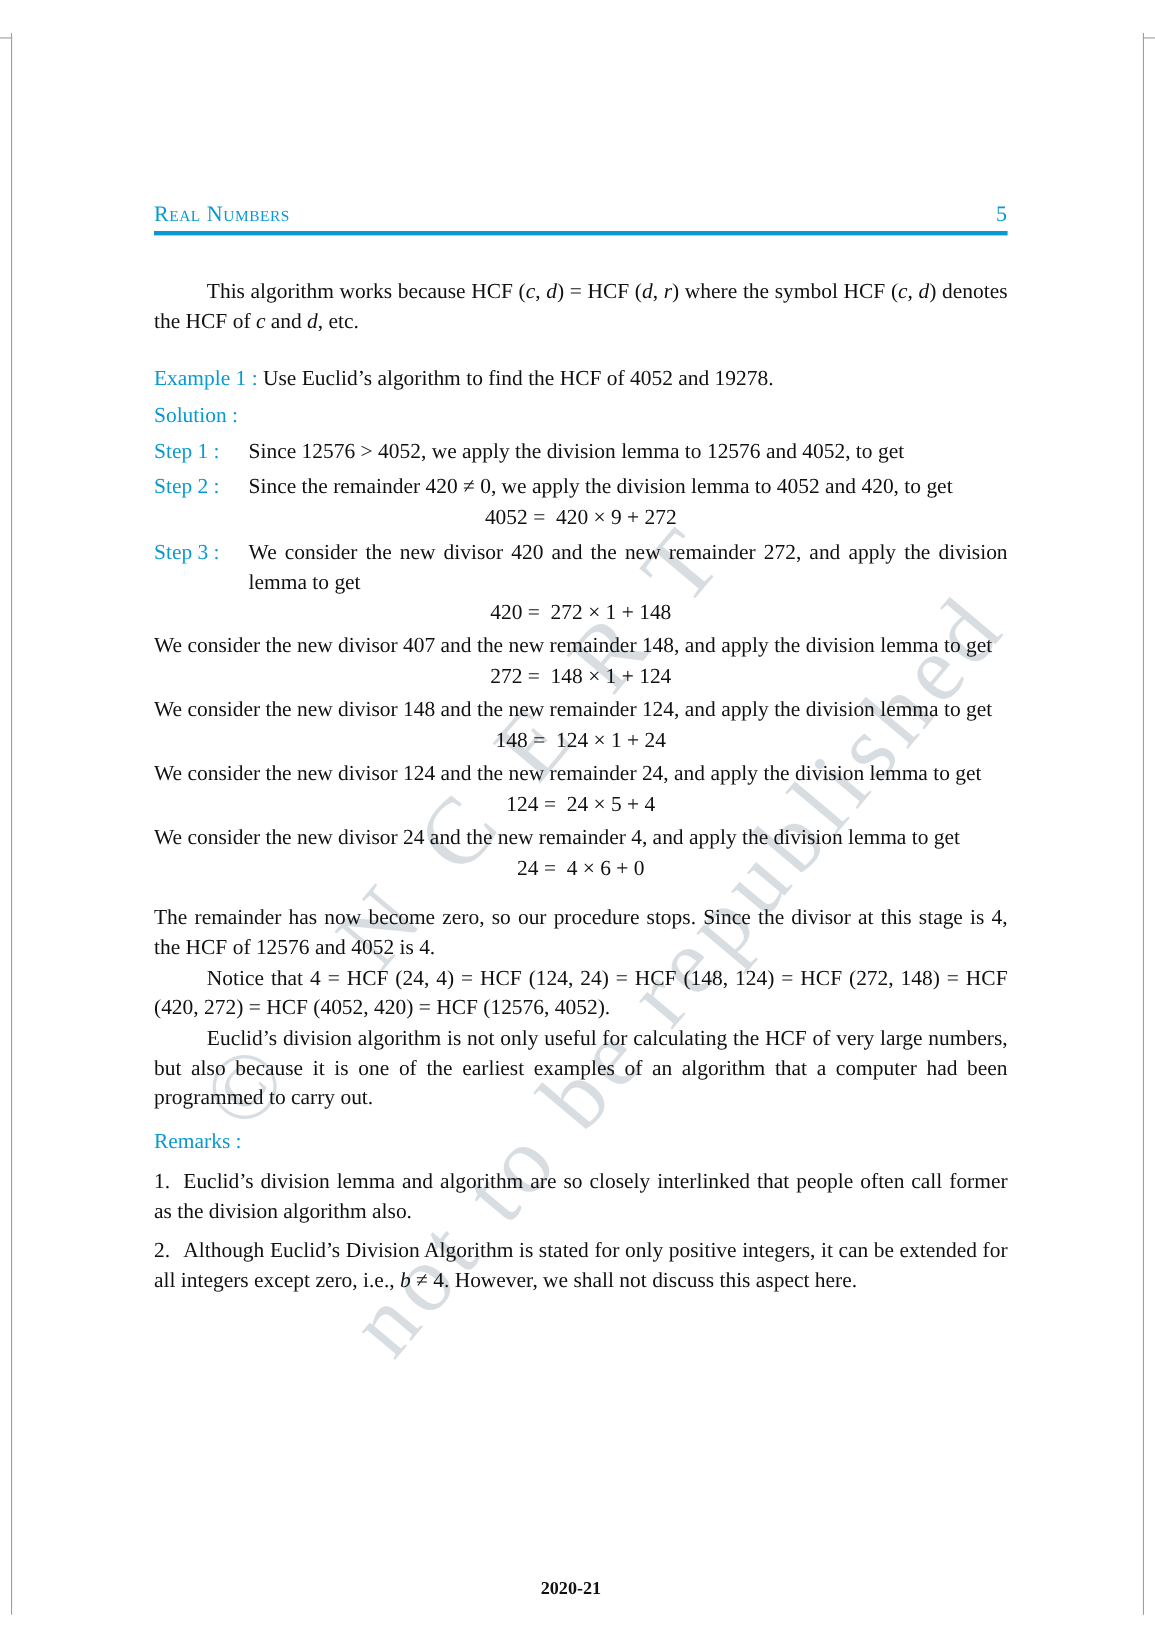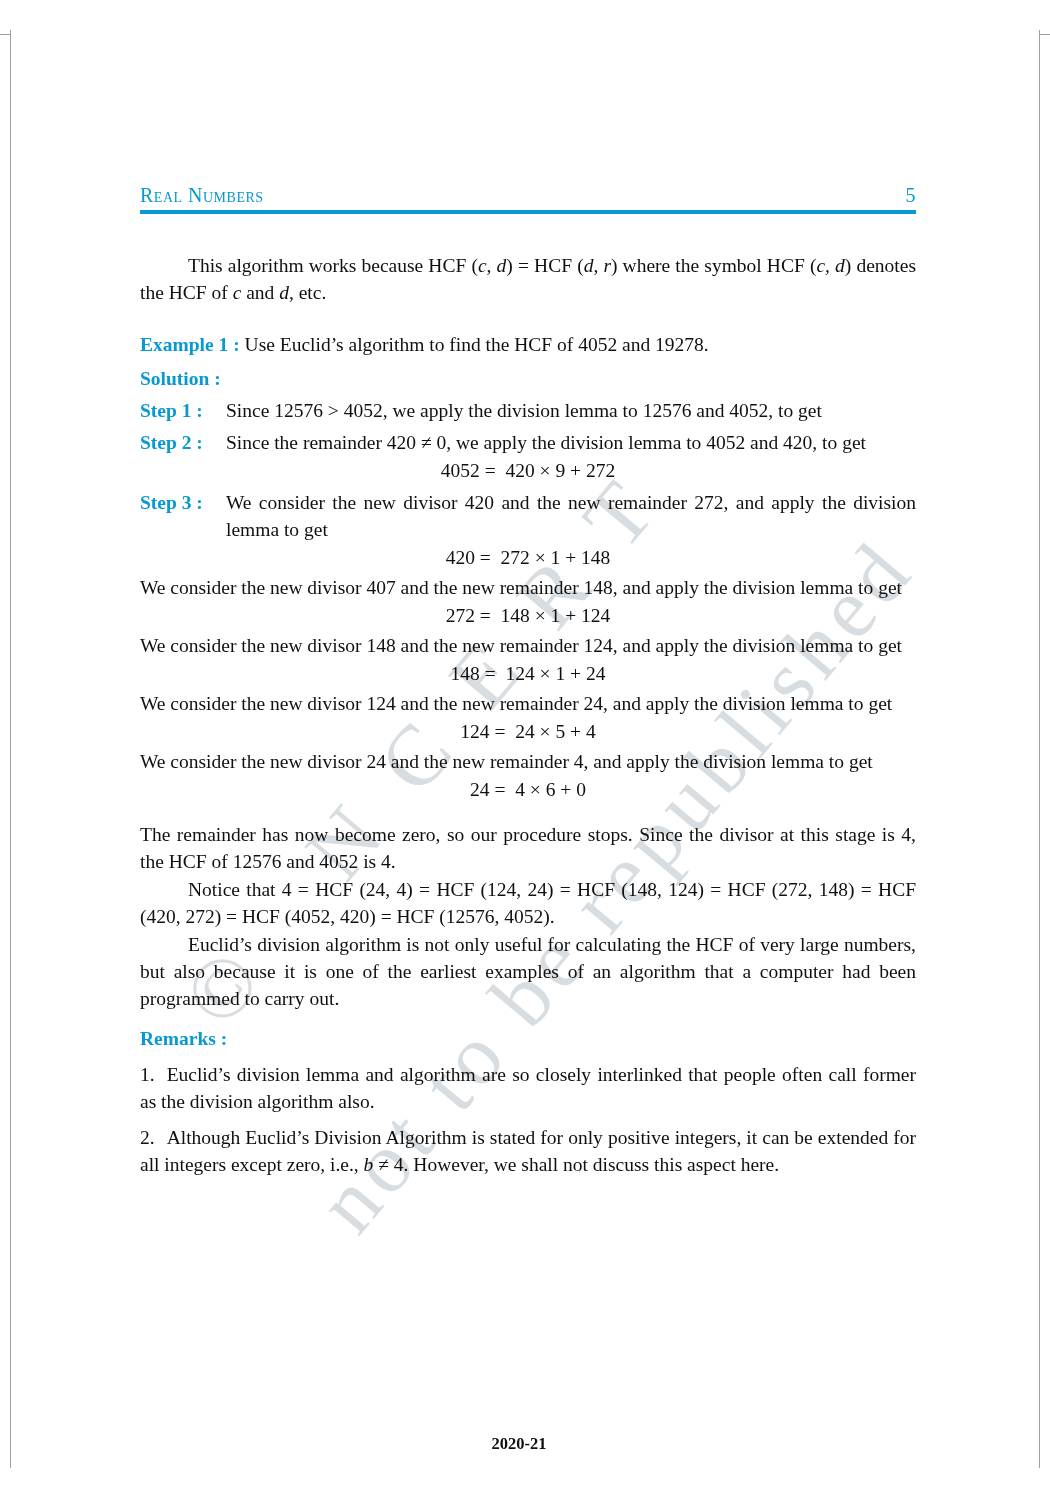--- a/index.html
+++ b/index.html
@@ -59,34 +59,34 @@
     align-items: baseline;
     color: var(--accent);
     font-variant: small-caps;
     font-size: 20px;
     line-height: 24px;
     letter-spacing: 0.5px;
     text-align: center;
   }
   .head-rule { height: 4px; background: var(--accent); margin-top: 3px; }
 
-  .blue-label { color: var(--accent); font-weight: bold; }
+  .blue-label { color: var(--accent); font-weight: normal; }
   .indent { text-indent: 48px; }
 
   .m-intro { margin-top: 38px; }
   .m-example { margin-top: 25px; }
   .m-solution { margin-top: 7px; }
   .m-conclusion { margin-top: 18px; }
   .m-notice { margin-top: 1px; }
   .m-closing { margin-top: 1px; }
   .m-remarks { margin-top: 13px; }
   .remark-item { margin-top: 9px; }
 
   .step { display: flex; margin-top: 5px; }
-  .step-label { flex: 0 0 86px; color: var(--accent); font-weight: bold; }
+  .step-label { flex: 0 0 86px; color: var(--accent); font-weight: normal; }
   .step-body { flex: 1; text-align: justify; }
 
   .iter { margin-top: 3px; }
 
   .equation {
     text-align: center;
     white-space: pre-wrap;
     margin: 1px 0;
   }
 

